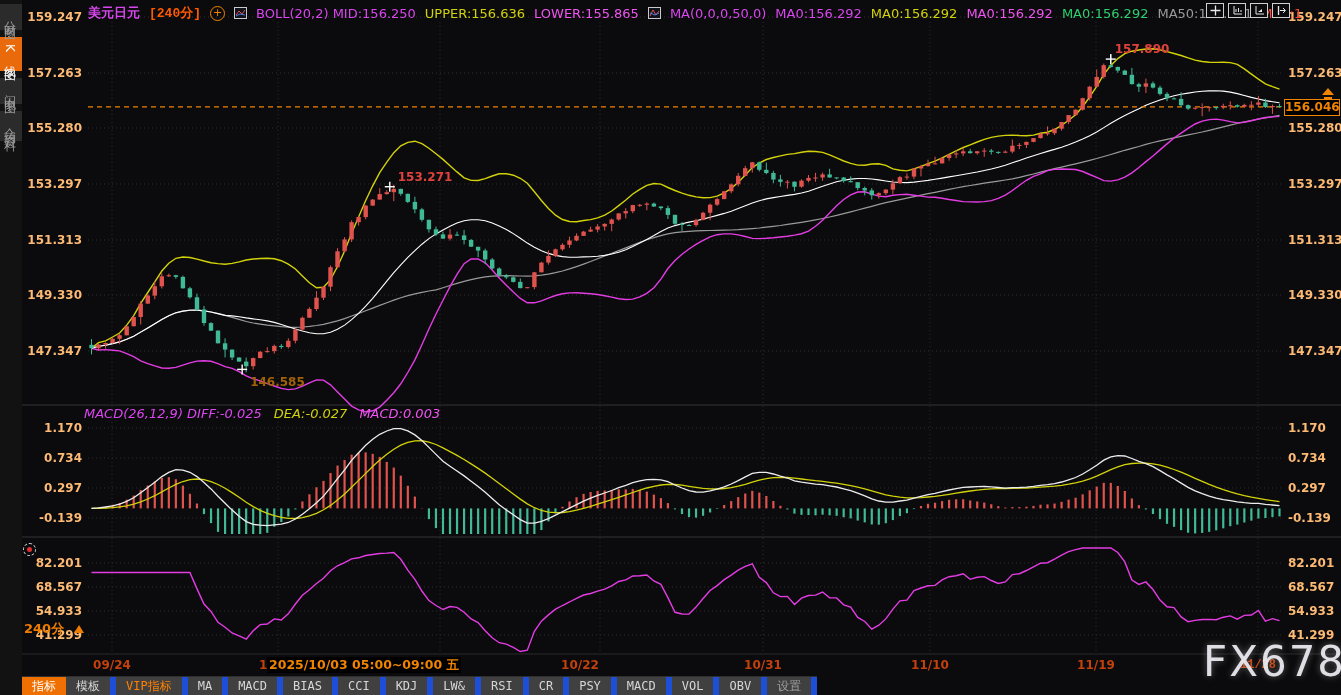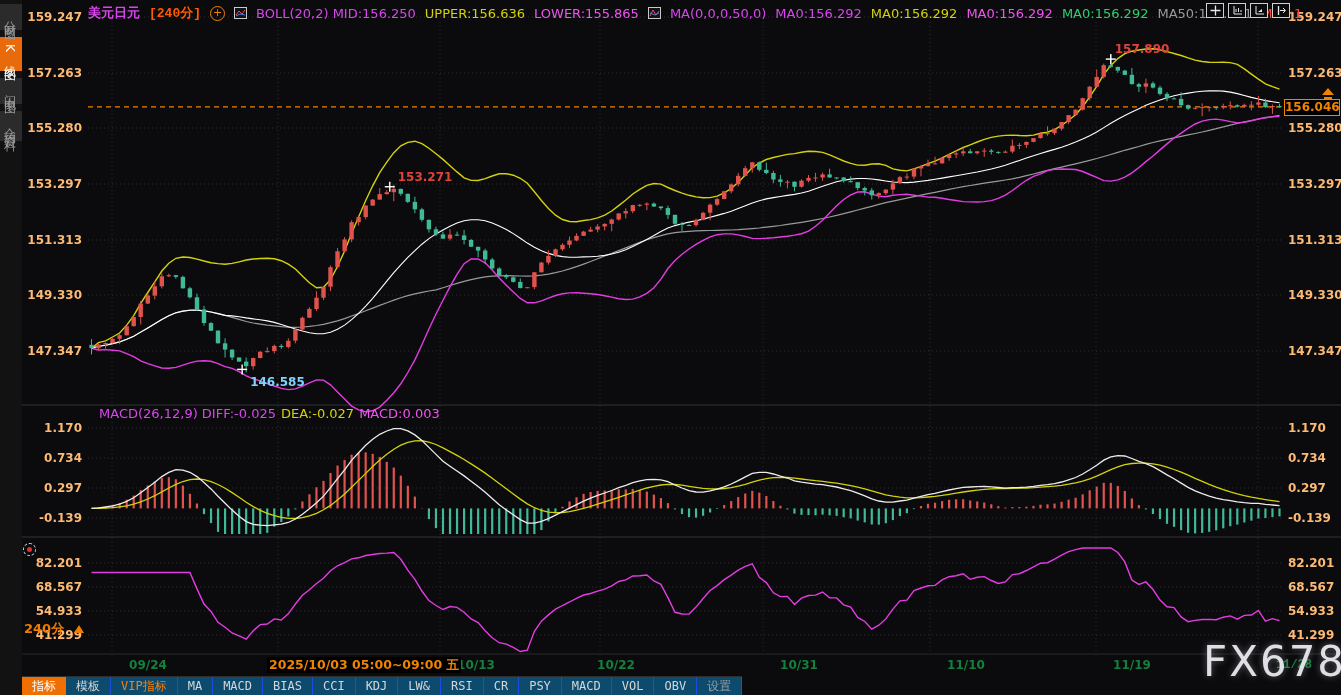--- a/index.html
+++ b/index.html
@@ -20,38 +20,38 @@
   .circle-plus{display:inline-block;width:13px;height:13px;border:1px solid #f08300;border-radius:50%;
                color:#f08300;font-size:11px;line-height:12px;text-align:center;cursor:pointer;}
   .ind-ico{display:inline-flex;}
   .winbtns{position:absolute;left:1206px;top:3px;display:flex;gap:4px;z-index:10;}
   .winbtn{width:16px;height:13px;border:1px solid #cfcfcf;display:flex;align-items:center;justify-content:center;cursor:pointer;background:#0b0b0d;}
   
   .ylab{position:absolute;font-size:12px;font-weight:bold;color:#fdba74;transform:translateY(-50%);z-index:5;}
   .ylab.l{left:18px;width:64px;text-align:right;}
   .ylab.r{left:1288px;width:52px;text-align:left;}
   .ann{position:absolute;font-size:12px;font-weight:bold;z-index:6;}
-  .c-red2{color:#e0423c;} .c-green2{color:#7dd3fc;}
+  .c-red2{color:#e0423c;} .c-green2{color:#a16207;}
   .ptag{position:absolute;left:1284px;width:54px;height:15px;border:1px solid #f08300;background:#000;
         color:#f08300;font-size:12px;font-weight:bold;line-height:15px;text-align:center;z-index:7;}
   .anchor-ico{position:absolute;left:1321px;z-index:7;}
-  .sub-hdr{position:absolute;left:99px;display:flex;gap:5px;font-size:13px;white-space:nowrap;z-index:6;}
+  .sub-hdr{position:absolute;left:84px;display:flex;gap:12px;font-size:13px;white-space:nowrap;z-index:6;font-style:italic;}
   .signal-dot{position:absolute;left:23px;top:543px;width:11px;height:11px;border:1px dashed #ddd;border-radius:50%;z-index:6;}
   .signal-dot i{position:absolute;left:3px;top:3px;width:5px;height:5px;background:#e03030;border-radius:50%;}
   
-  .xlab{position:absolute;top:658px;transform:translateX(-50%);font-size:12px;font-weight:bold;color:#15803d;z-index:5;margin-left:36px;}
+  .xlab{position:absolute;top:658px;transform:translateX(-50%);font-size:12px;font-weight:bold;color:#c2410c;z-index:5;}
   .xtip{position:absolute;left:267px;top:657px;height:16px;background:#000;color:#f08300;font-size:12.5px;
         font-weight:bold;line-height:16px;padding:0 2px;z-index:6;white-space:nowrap;}
   .period-btn{position:absolute;left:24px;top:620px;display:flex;align-items:center;gap:10px;color:#ef7d00;
               font-size:13px;font-weight:bold;cursor:pointer;z-index:6;}
   .tri-up{width:0;height:0;border-left:5px solid transparent;border-right:5px solid transparent;border-bottom:8px solid #ef7d00;}
   
-  .toolbar{position:absolute;left:22px;bottom:0;height:18px;display:flex;align-items:stretch;background:#0c4a6e;
+  .toolbar{position:absolute;left:22px;bottom:0;height:18px;display:flex;align-items:stretch;background:#404040;
            border-top:1px solid #2f2f2f;font-size:12px;z-index:9;font-family:"DejaVu Sans Mono","Liberation Mono",monospace;}
-  .tb{display:flex;align-items:center;padding:0 10px;color:#d6d6d6;border-right:1px solid #1d4ed8;cursor:pointer;}
+  .tb{display:flex;align-items:center;padding:0 10px;color:#d6d6d6;border-right:6px solid #1d4ed8;cursor:pointer;}
   .tb.active{background:#ef7000;color:#fff;border-right:none;}
   .tb.vip{color:#ff8000;}
   .tb.dim{color:#9f9f9f;}
   .watermark{position:absolute;left:1203px;top:637px;font-size:42px;letter-spacing:2px;color:rgba(238,238,244,0.92);
              z-index:30;text-shadow:0 0 7px rgba(255,255,255,0.35);font-family:"DejaVu Sans",sans-serif;}
 </style>
 </head>
 <body>
 
 <div class="app">

